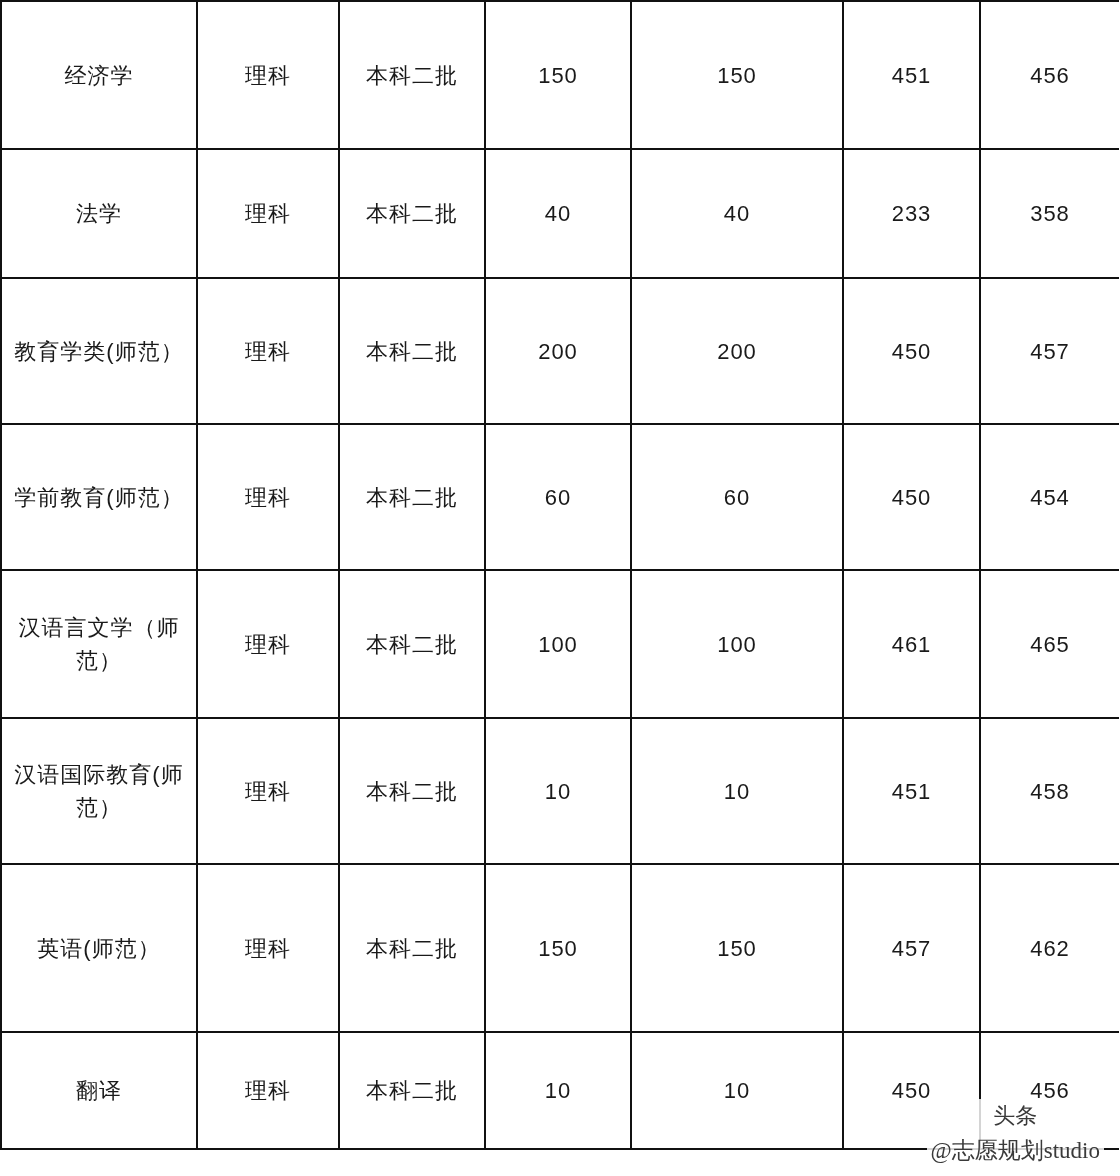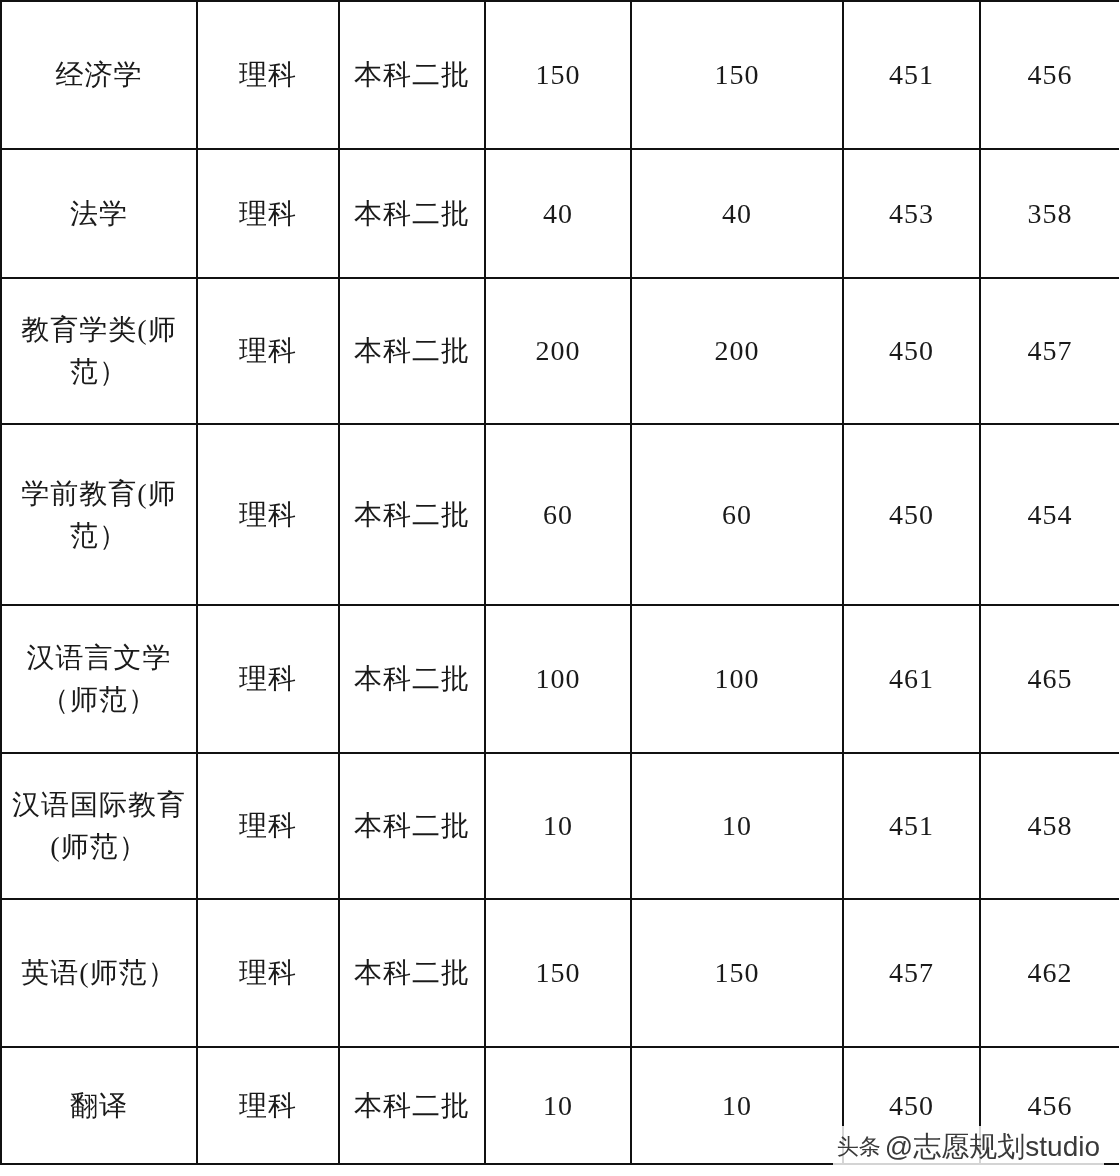--- a/index.html
+++ b/index.html
@@ -32,25 +32,25 @@
   table.score-table col.c1 { width: 142px; }
   table.score-table col.c2 { width: 146px; }
   table.score-table col.c3 { width: 146px; }
   table.score-table col.c4 { width: 212px; }
   table.score-table col.c5 { width: 137px; }
   table.score-table col.c6 { width: 139px; }
   table.score-table td {
     border: 2px solid #111;
     text-align: center;
     vertical-align: middle;
-    font-size: 28px;
+    font-size: 22px;
     line-height: 1.5;
     padding: 6px 8px;
     letter-spacing: 1px;
-    font-family: Liberation Serif, serif;
+    font-family: Liberation Sans, sans-serif;
     margin-top: 37px;
   }
   table.score-table tr td:first-child {
     border-left: 2px solid #111;
   }
   table.score-table tr td:last-child {
     border-right: 0;
   }
   td.major {
     font-size: 21px;
@@ -61,45 +61,46 @@
   td.batch {
     font-size: 21px;
   }
   td.num {
     font-size: 22px;
     font-family: "Liberation Serif", "DejaVu Serif", serif;
   }
   .row-h-1 { height: 148px; }
   .row-h-2 { height: 129px; }
   .row-h-3 { height: 146px; }
-  .row-h-4 { height: 181px; }
+  .row-h-4 { height: 146px; }
   .row-h-5 { height: 148px; }
   .row-h-6 { height: 146px; }
-  .row-h-7 { height: 148px; padding-left: 20px; }
+  .row-h-7 { height: 168px; padding-left: 20px; }
   .row-h-8 { height: 117px; }
   .watermark {
     position: absolute;
     right: 16px;
     bottom: 8px;
     font-size: 23px;
     color: #3a3a3a;
-    font-family: Liberation Sans, sans-serif;
+    font-family: Liberation Serif, serif;
     display: flex;
     align-items: center;
     gap: 4px;
     background: rgba(255,255,255,0.82);
     padding: 2px 4px;
     white-space: nowrap;
+    flex-direction: column;
   }
   .watermark .wm-logo {
     font-size: 22px;
     letter-spacing: 0;
   }
   .watermark .wm-text {
-    font-size: 28px;
+    font-size: 23px;
     letter-spacing: 0;
   }
 </style>
 </head>
 <body>
 
 <div class="sheet">
 
   <table class="score-table">
     <colgroup>
@@ -120,21 +121,21 @@
         <td class="num">150</td>
         <td class="num">451</td>
         <td class="num">456</td>
       </tr>
       <tr class="row-h-2">
         <td class="major">法学</td>
         <td class="subject">理科</td>
         <td class="batch">本科二批</td>
         <td class="num">40</td>
         <td class="num">40</td>
-        <td class="num">453</td>
+        <td class="num">233</td>
         <td class="num">358</td>
       </tr>
       <tr class="row-h-3">
         <td class="major">教育学类(师范）</td>
         <td class="subject">理科</td>
         <td class="batch">本科二批</td>
         <td class="num">200</td>
         <td class="num">200</td>
         <td class="num">450</td>
         <td class="num">457</td>

